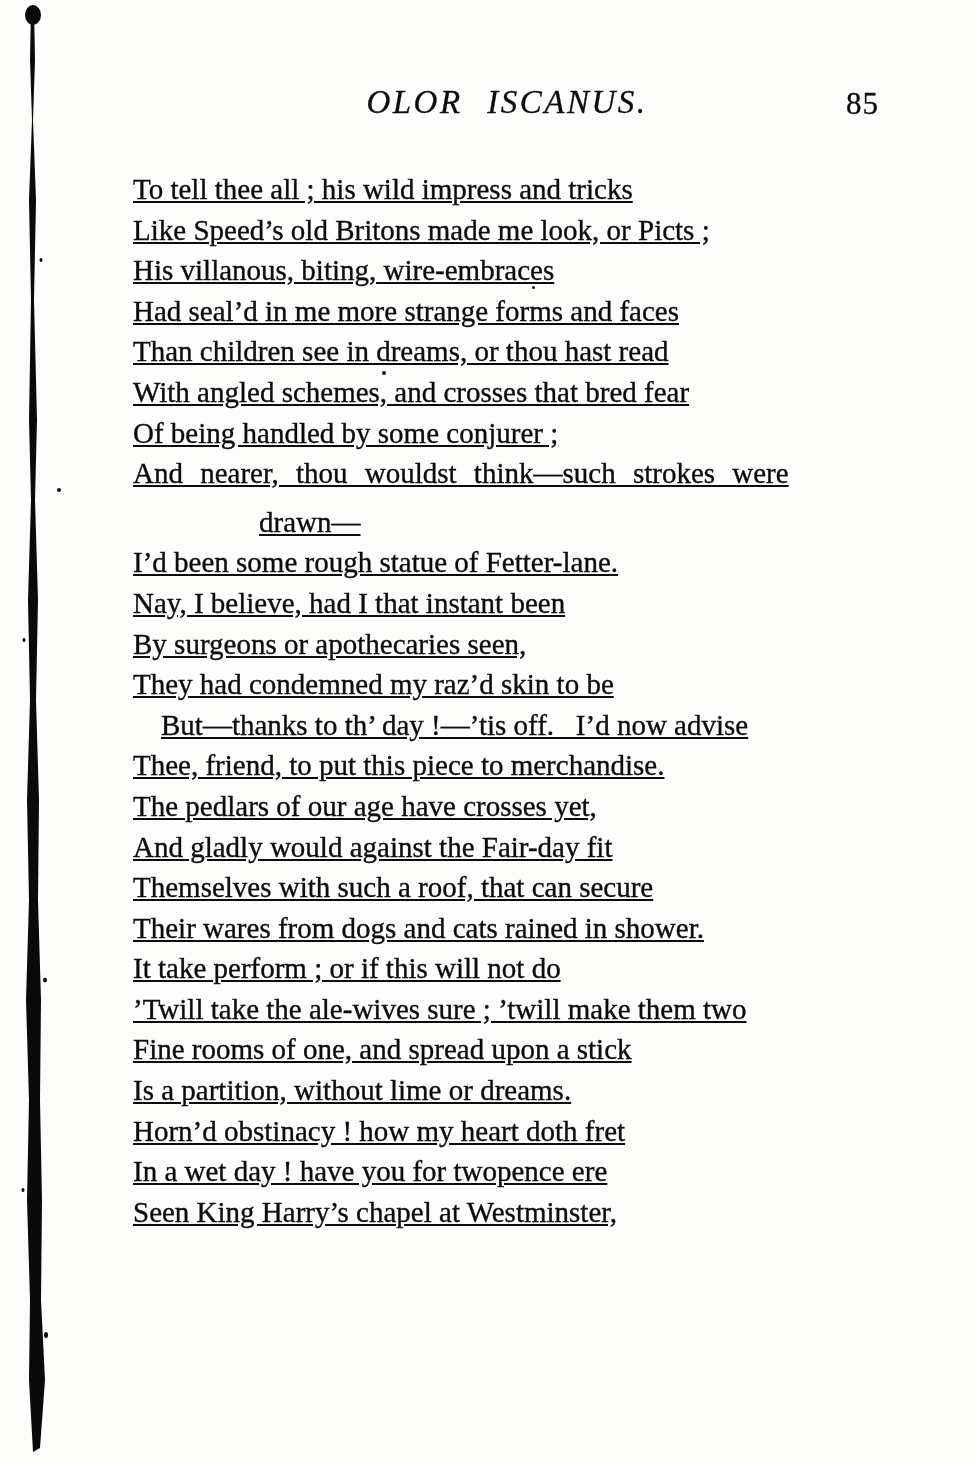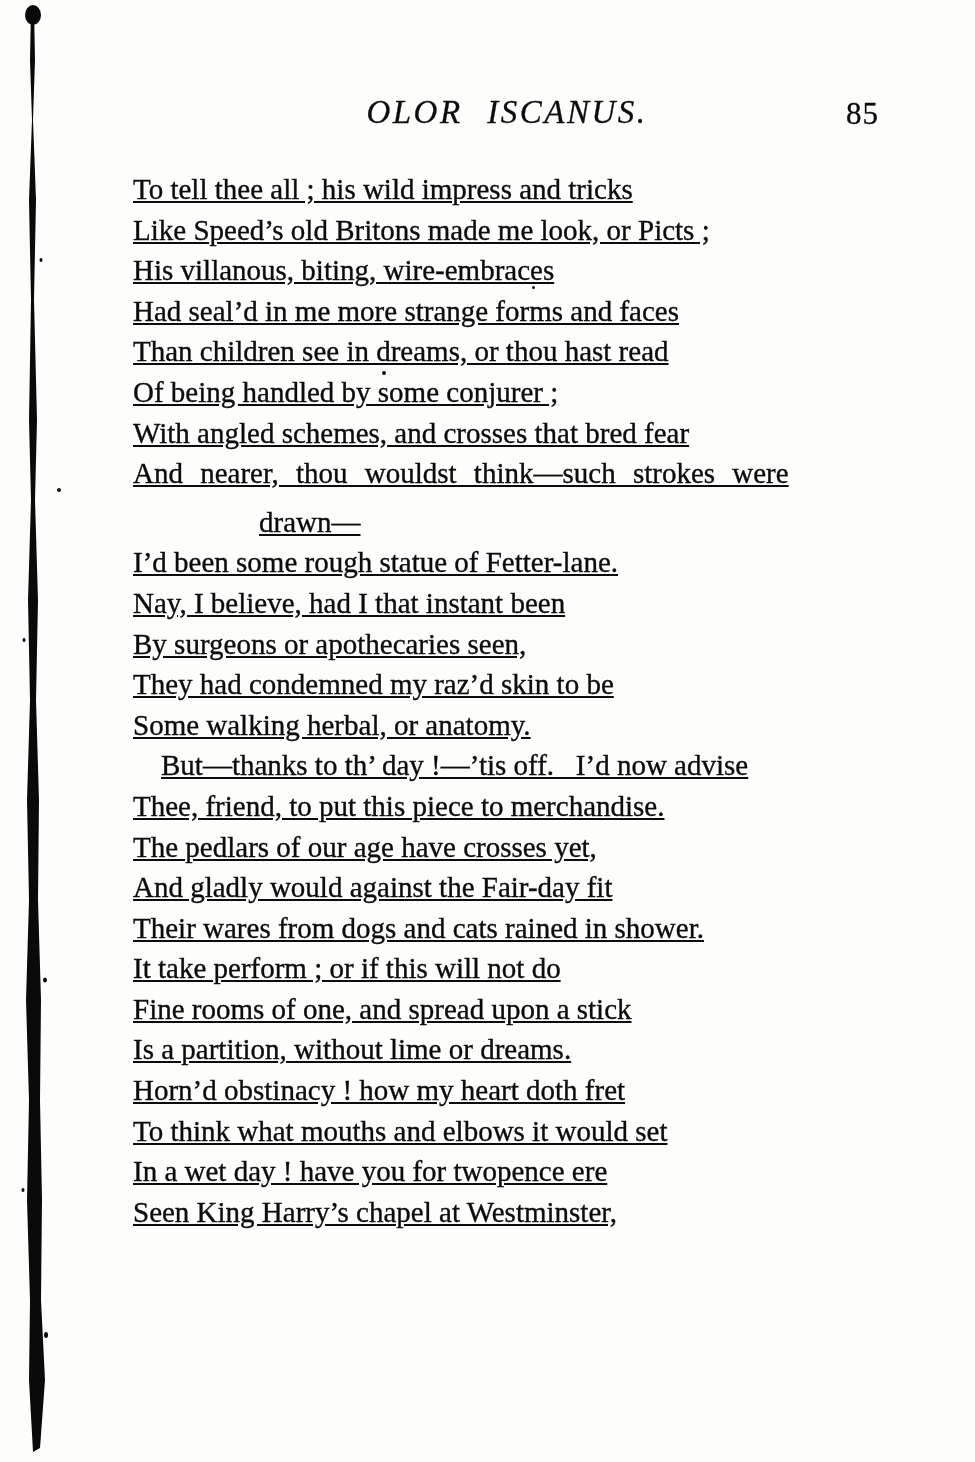--- a/index.html
+++ b/index.html
@@ -12,21 +12,21 @@
     font-family: "Liberation Serif", "DejaVu Serif", serif;
     color: #0c0c0c;
   }
   .gutter {
     position: absolute;
     left: 0; top: 0;
     width: 60px; height: 1462px;
   }
   .header {
     position: absolute;
-    left: 133px; top: 94px;
+    left: 133px; top: 84px;
     width: 748px; height: 44px;
   }
   .title {
     position: absolute;
     left: 0; right: 0;
     text-align: center;
     font-style: italic;
     font-size: 33px;
     letter-spacing: 2.5px;
     word-spacing: 14px;
@@ -83,39 +83,39 @@
     <div class="title">OLOR ISCANUS.</div>
     <div class="page-number">85</div>
   </div>
 
   <div class="poem">
     <div class="line">To tell thee all ; his wild impress and tricks</div>
     <div class="line">Like Speed’s old Britons made me look, or Picts ;</div>
     <div class="line">His villanous, biting, wire-embraces</div>
     <div class="line">Had seal’d in me more strange forms and faces</div>
     <div class="line">Than children see in dreams, or thou hast read</div>
+    <div class="line">With angled schemes, and crosses that bred fear</div>
     <div class="line">Of being handled by some conjurer ;</div>
-    <div class="line">With angled schemes, and crosses that bred fear</div>
     <div class="line justified">And nearer, thou wouldst think—such strokes were</div>
     <div class="line continuation">drawn—</div>
     <div class="line">I’d been some rough statue of Fetter-lane.</div>
     <div class="line">Nay, I believe, had I that instant been</div>
     <div class="line">By surgeons or apothecaries seen,</div>
     <div class="line">They had condemned my raz’d skin to be</div>
-    <div class="line">Some walking herbal, or anatomy.</div>
     <div class="line para-indent">But—thanks to th’ day !—’tis off.   I’d now advise</div>
     <div class="line">Thee, friend, to put this piece to merchandise.</div>
     <div class="line">The pedlars of our age have crosses yet,</div>
     <div class="line">And gladly would against the Fair-day fit</div>
+    <div class="line">Themselves with such a roof, that can secure</div>
     <div class="line">Their wares from dogs and cats rained in shower.</div>
     <div class="line">It take perform ; or if this will not do</div>
+    <div class="line">’Twill take the ale-wives sure ; ’twill make them two</div>
     <div class="line">Fine rooms of one, and spread upon a stick</div>
     <div class="line">Is a partition, without lime or dreams.</div>
     <div class="line">Horn’d obstinacy ! how my heart doth fret</div>
-    <div class="line">To think what mouths and elbows it would set</div>
     <div class="line">In a wet day ! have you for twopence ere</div>
     <div class="line">Seen King Harry’s chapel at Westminster,</div>
   </div>
 
   <div class="speck" style="left:57px; top:488px; width:4px; height:4px;"></div>
   <div class="speck" style="left:382px; top:371px; width:4px; height:4px;"></div>
   <div class="speck" style="left:532px; top:286px; width:3px; height:3px;"></div>
 
 </div>
 

